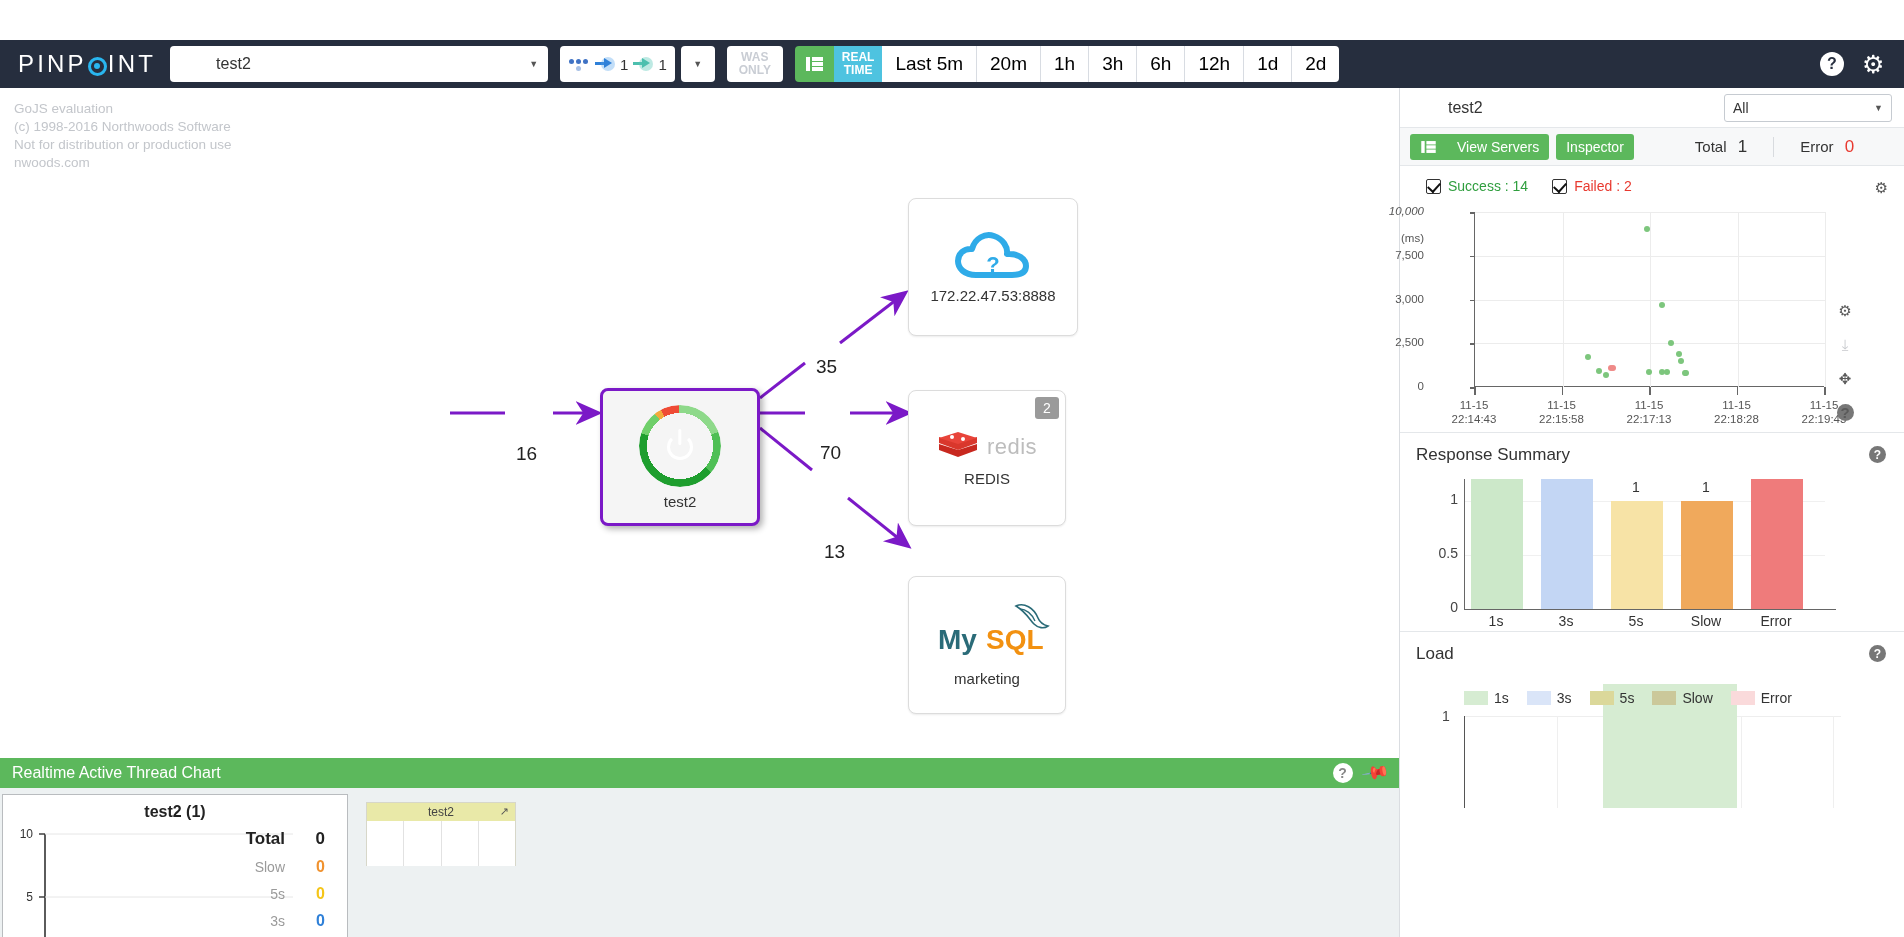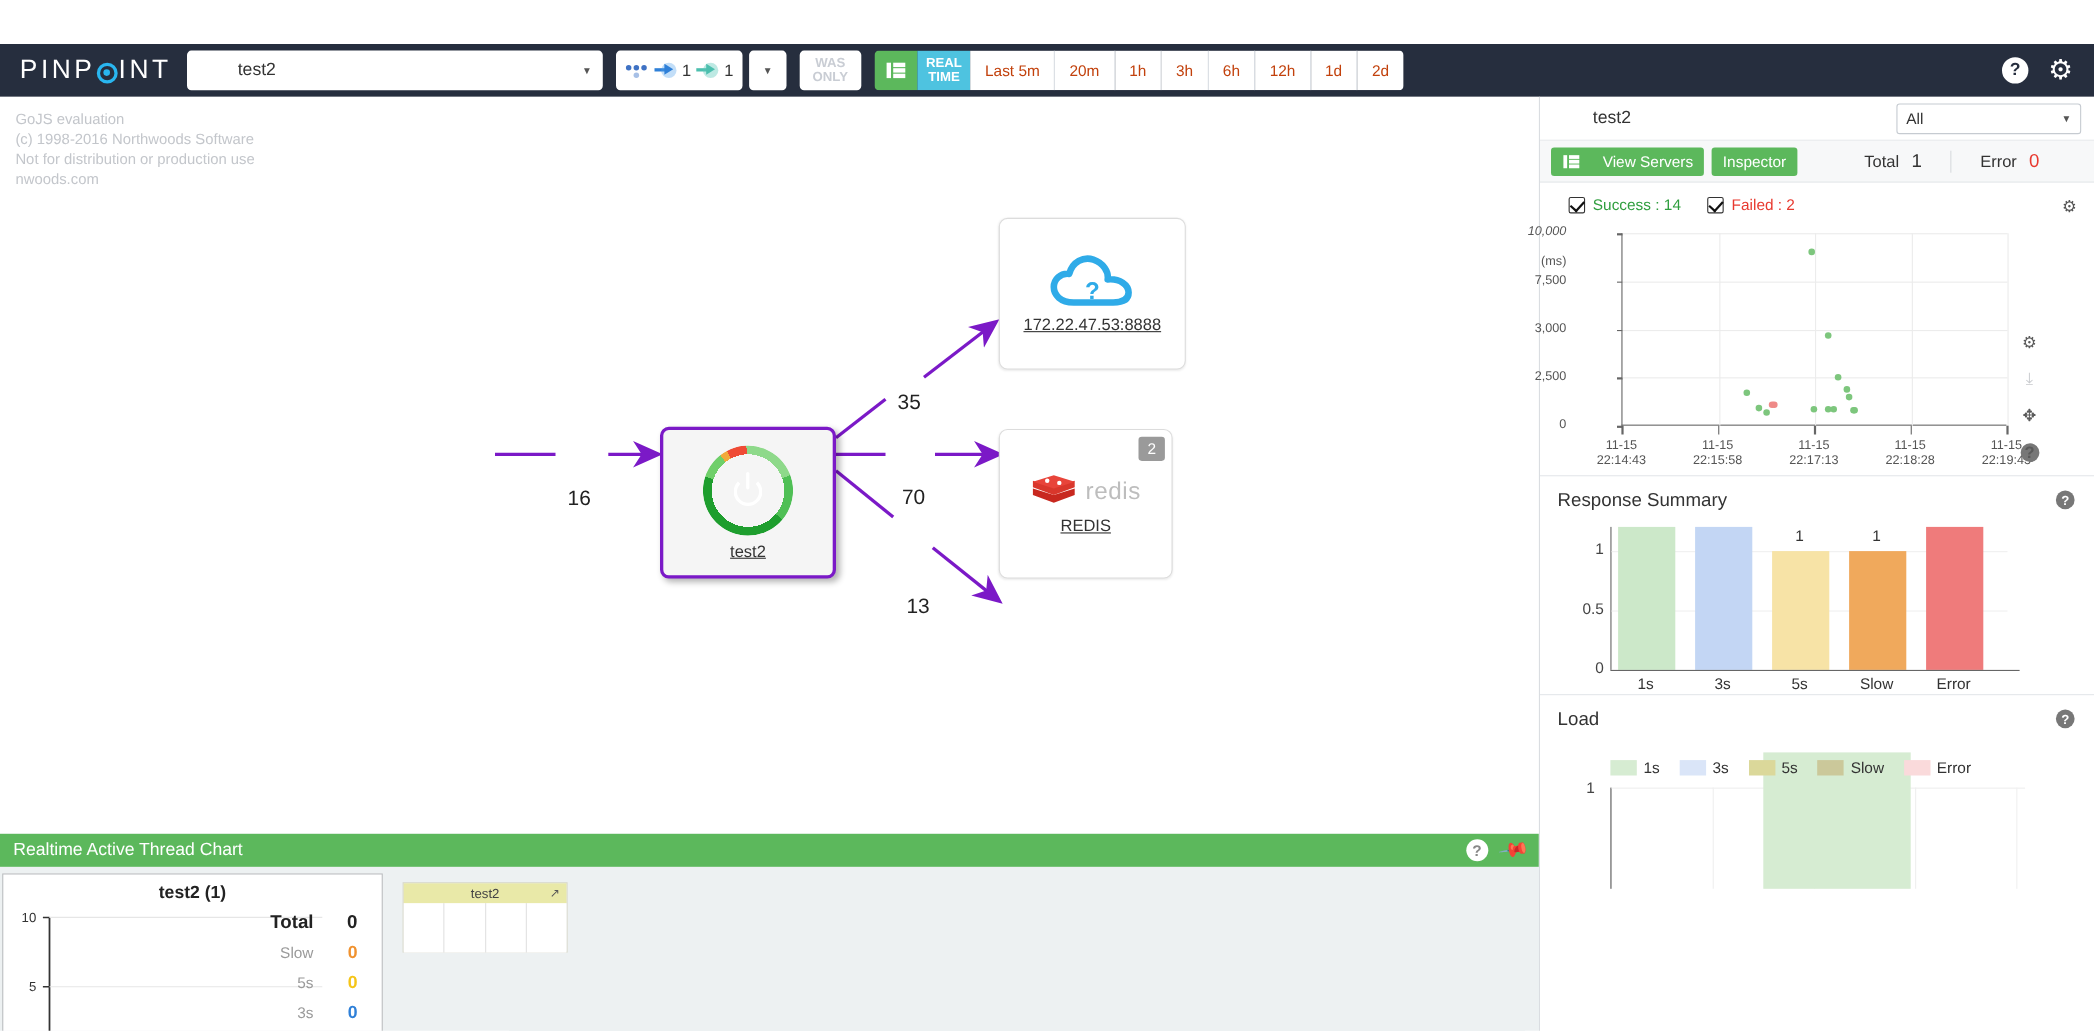--- a/index.html
+++ b/index.html
@@ -82,21 +82,21 @@
     width: 34px; height: 36px; background: #fff; border-radius: 4px; margin-left: 6px;
     display:flex; align-items:center; justify-content:center; color:#555; font-size:9px;
   }
   .was-only {
     width: 56px; height: 36px; background: #fff; border-radius: 4px; margin-left: 12px;
     display:flex; flex-direction:column; align-items:center; justify-content:center;
     color:#c9cdd4; font-size: 12px; line-height: 13px; font-weight: 600;
   }
   .period-group { display:flex; margin-left: 12px; height: 36px; border-radius: 4px; overflow:hidden; }
   .period-group .pg-item {
-    background:#fff; color:#c2410c; font-size:14px; padding: 0 13px; height:36px;
+    background:#fff; color:#000000; font-size:19px; padding: 0 13px; height:36px;
     display:flex; align-items:center; justify-content:center; border-right:1px solid #d8dce2;
   }
   .period-group .pg-item:last-child { border-right:none; }
   .pg-item.grid-btn { background:#5cb85c; padding: 0 11px; border-right:none; }
   .pg-item.realtime {
     background:#4ec3e0; color:#fff; font-weight:700; font-size:12px; line-height:13px;
     flex-direction:column; padding: 0 8px; border-right:none;
   }
   .grid-glyph { width:17px; height:14px; position:relative; }
   .grid-glyph i { position:absolute; background:#fff; }
@@ -122,21 +122,21 @@
   }
   .gojs-wm {
     position:absolute; left:14px; top:12px; color:#c3c6cb; font-size:13.5px; line-height:18px;
   }
   .mapsvg { position:absolute; left:0; top:0; }
   .node {
     position:absolute; background:#fff; border:1px solid #dcdcdc; border-radius:8px;
     display:flex; flex-direction:column; align-items:center; justify-content:center;
     box-shadow: 0 1px 2px rgba(0,0,0,.08);
   }
-  .node .nlabel { font-size:15px; color:#333; margin-top:6px;text-decoration:underline; }
+  .node .nlabel { font-size:15px; color:#333; margin-top:6px; }
   .node.active {
     border:3px solid #7b19c7; box-shadow: 3px 3px 6px rgba(0,0,0,.3); background:#f5f5f5;
   }
   .edge-label {
     position:absolute; font-size:19px; color:#222; background:#fff; padding: 0 4px;
   }
   .badge-count {
     position:absolute; right:6px; top:6px; background:#9a9a9a; color:#fff;
     font-size:14px; width:24px; height:22px; border-radius:3px;
     display:flex; align-items:center; justify-content:center;
@@ -468,20 +468,31 @@
             <path d="M21 2 L2 8 L21 14 L40 8 Z" fill="#e8443a"></path>
             <circle cx="15" cy="7" r="2" fill="#fff"></circle>
               <circle cx="26" cy="9" r="2" fill="#fff"></circle>
           </svg>
         </span>
         <span class="redis-txt">redis</span>
       </span>
       <span class="nlabel">REDIS</span>
     </div>
 
+    <div class="node" style="left:908px; top:488px; width:158px; height:138px;">
+      <span class="mysql-logo">
+        <svg width="98" height="36" viewBox="0 0 98 36" style="position:absolute;left:34px;top:-4px;">
+          <path d="M44 6 C52 2 62 8 66 18 C68 23 72 25 76 26 C72 29 66 28 62 24 C58 20 54 12 44 6 Z" fill="none" stroke="#2a6b78" stroke-width="1.6"></path>
+          <path d="M48 9 C54 9 60 14 63 21" fill="none" stroke="#2a6b78" stroke-width="1.3"></path>
+        </svg>
+        <span class="mysql-my">My</span>
+        <span class="mysql-sql">SQL</span>
+      </span>
+      <span class="nlabel" style="margin-top:10px;">marketing</span>
+    </div>
   </div>
 
   <div class="bottompanel">
     <div class="bp-head">
       <span>Realtime Active Thread Chart</span>
       <span class="bp-right">
         <span class="bp-q">?</span>
         <span class="pin-ico">📌</span>
       </span>
     </div>

